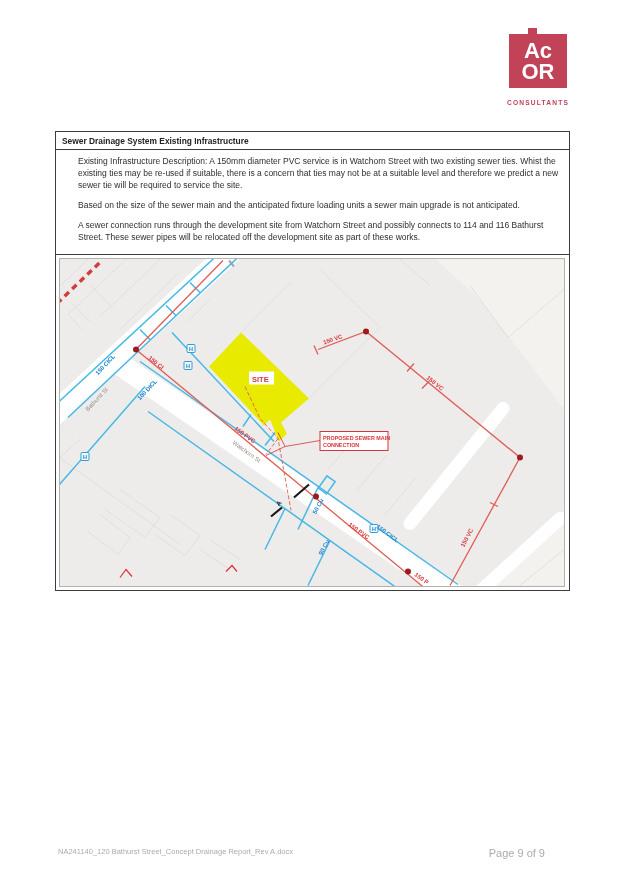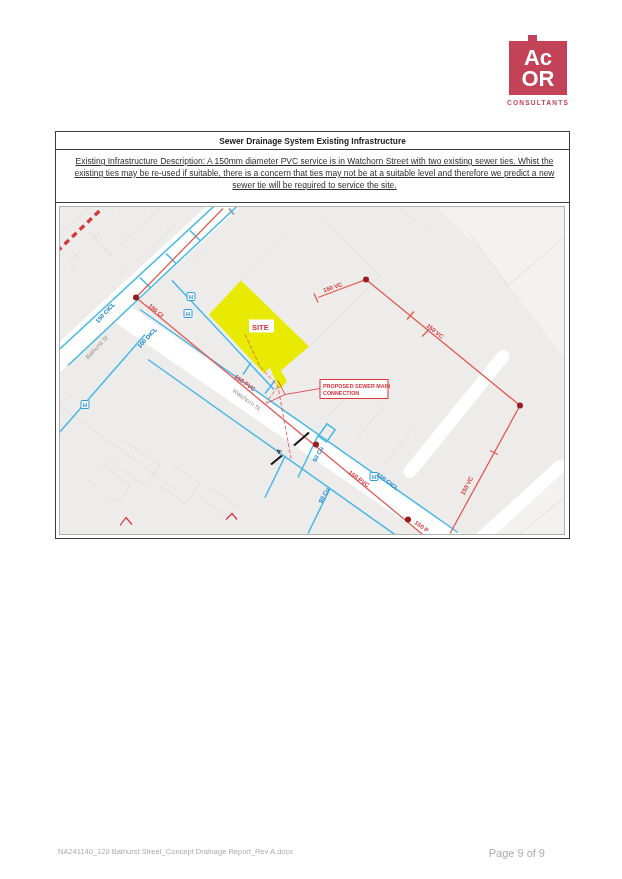--- a/index.html
+++ b/index.html
@@ -1,34 +1,34 @@
 <!DOCTYPE html>
 <html><head>
 <meta charset="utf-8">
 <style>
   html,body{margin:0;padding:0;}
   body{width:622px;height:879px;position:relative;background:#ffffff;
        font-family:"Liberation Sans",sans-serif;overflow:hidden;}
 
   
-  .logo-square{position:absolute;left:509px;top:41px;width:58px;height:54px;background:#c24258;}
+  .logo-square{position:absolute;left:509px;top:34px;width:58px;height:54px;background:#c24258;}
   .logo-tab{position:absolute;left:19px;top:-6px;width:9px;height:7px;background:#c24258;}
   .logo-line{position:absolute;width:100%;text-align:center;color:#ffffff;font-weight:bold;
              font-size:22px;line-height:22px;letter-spacing:0px;}
   .logo-line1{top:6px;}
   .logo-line2{top:27px;}
   .logo-consultants{position:absolute;left:504px;top:99px;width:68px;text-align:center;
              color:#c24258;font-size:6.6px;font-weight:bold;letter-spacing:1.2px;}
 
   
-  .info-table{position:absolute;left:55px;top:131px;width:513px;border:1px solid #3c3c3c;text-align:center;}
+  .info-table{position:absolute;left:55px;top:131px;width:513px;border:1px solid #3c3c3c;}
   .table-header{border-bottom:1px solid #3c3c3c;padding:4px 6px 3px 6px;
                 font-size:8.4px;font-weight:bold;color:#222;}
   .table-body{border-bottom:1px solid #3c3c3c;padding:5px 6px 3px 6px;}
-  .table-body p{margin:0 0 8px 4px;font-size:8.5px;line-height:1.42;color:#2e2e2e;text-decoration:underline;}
+  .table-body p{margin:0 0 8px 16px;font-size:8.5px;line-height:1.42;color:#2e2e2e;}
   .map-cell{padding:3px;}
   .map-frame{border:1px solid #b3b1ad;width:504px;height:327px;overflow:hidden;background:#eeeceb;}
 
   
   .footer-left{position:absolute;left:58px;top:847px;font-size:7.5px;color:#ababab;}
   .footer-right{position:absolute;right:77px;top:847px;font-size:11px;color:#ababab;}
 
   
   svg text{font-family:"Liberation Sans",sans-serif;}
   .lbl-blue{fill:#1d83cc;font-size:6px;font-weight:bold;}
@@ -46,20 +46,22 @@
   <div class="logo-tab"></div>
   <div class="logo-line logo-line1">Ac</div>
   <div class="logo-line logo-line2">OR</div>
 </div>
 <div class="logo-consultants">CONSULTANTS</div>
 
 <div class="info-table">
   <div class="table-header">Sewer Drainage System Existing Infrastructure</div>
   <div class="table-body">
     <p>Existing Infrastructure Description: A 150mm diameter PVC service is in Watchorn Street with two existing sewer ties. Whist the existing ties may be re-used if suitable, there is a concern that ties may not be at a suitable level and therefore we predict a new sewer tie will be required to service the site.</p>
+    <p>Based on the size of the sewer main and the anticipated fixture loading units a sewer main upgrade is not anticipated.</p>
+    <p>A sewer connection runs through the development site from Watchorn Street and possibly connects to 114 and 116 Bathurst Street. These sewer pipes will be relocated off the development site as part of these works.</p>
   </div>
   <div class="map-cell">
     <div class="map-frame">
       <svg width="504" height="327" viewBox="0 0 504 326">
 
         <rect x="0" y="0" width="504" height="326" fill="#eeeceb"></rect>
         <polygon points="376,0 504,0 504,150 470,105 420,40" fill="#f3f2ef"></polygon>
         <polygon points="430,326 504,250 504,326" fill="#f3f2ef"></polygon>
 
         <g stroke="#dcd8d2" stroke-width="0.7" fill="none">

